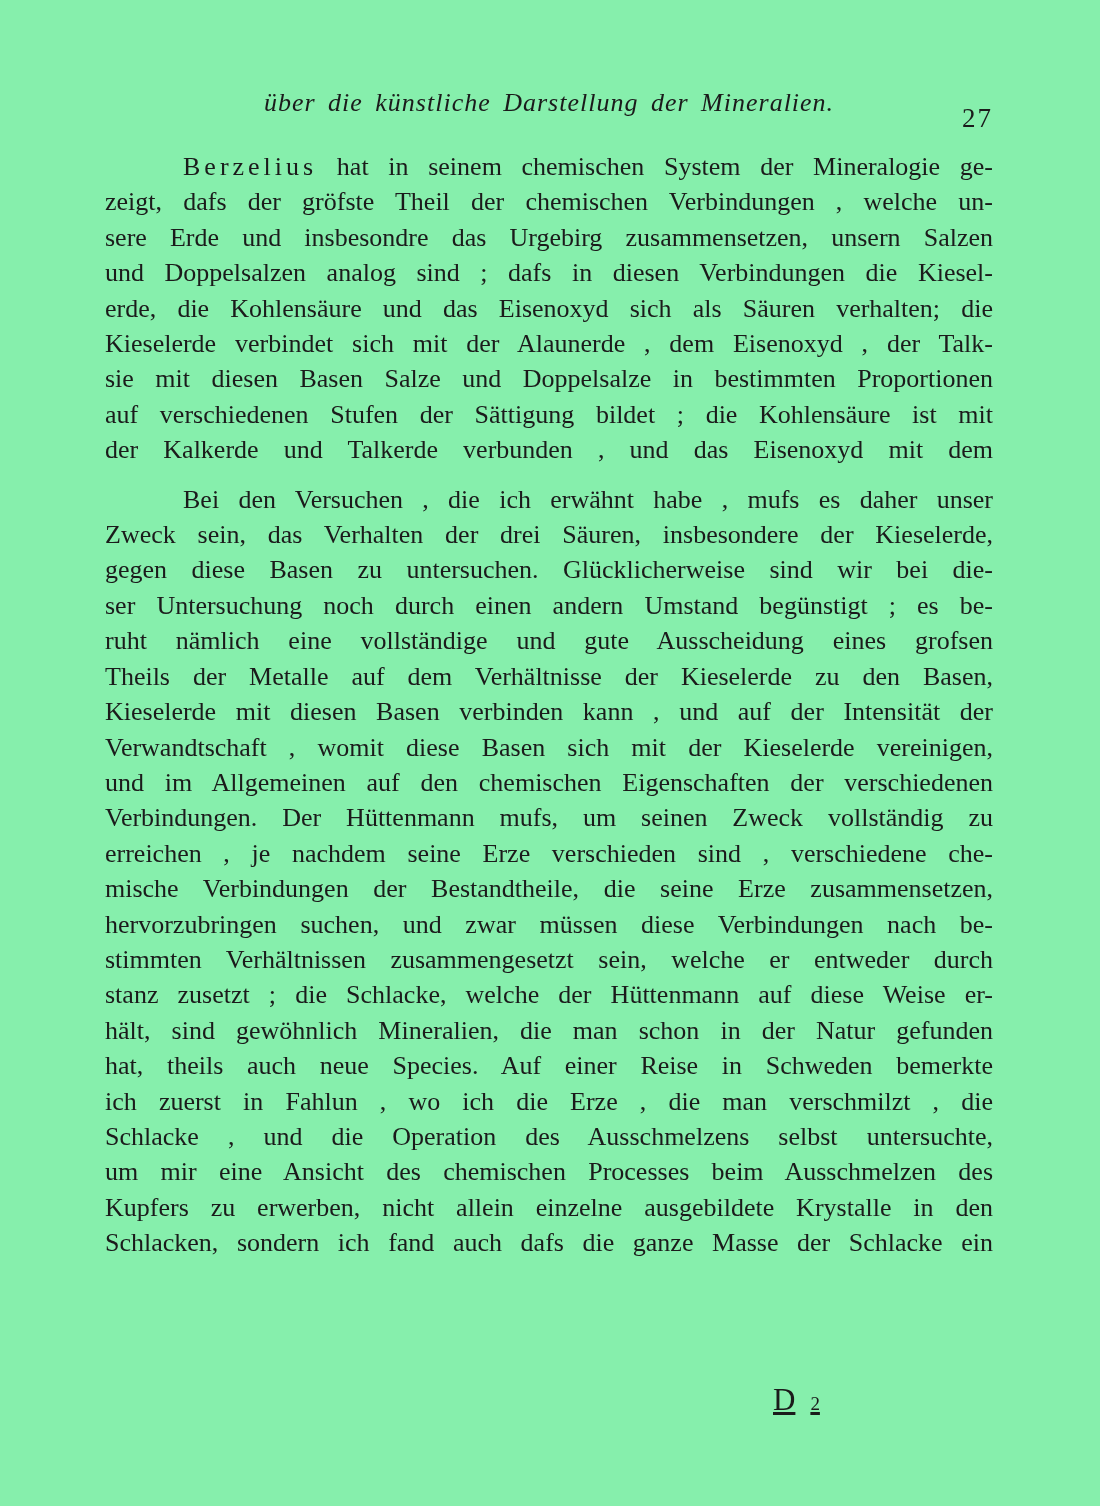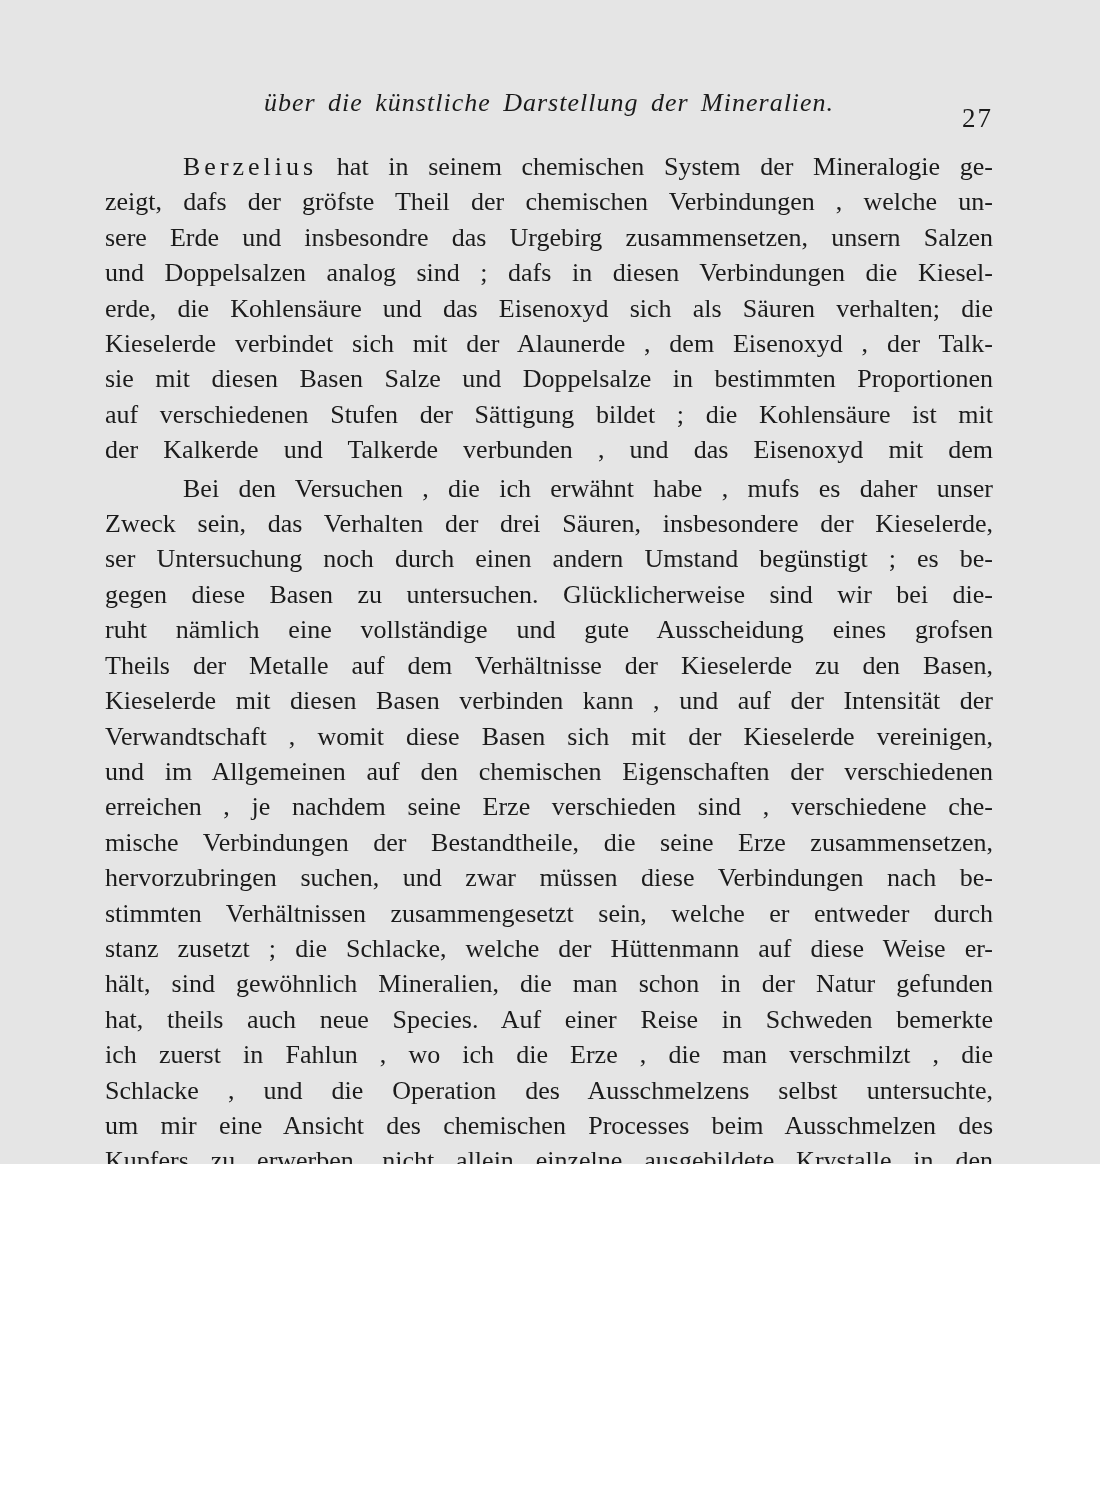--- a/index.html
+++ b/index.html
@@ -1,20 +1,20 @@
 <!DOCTYPE html>
 <html><head>
 <meta charset="utf-8">
 <style>
   html, body { margin: 0; padding: 0; background: #ffffff; }
   .page {
     position: relative;
     width: 1100px;
-    height: 1164px;
-    background: #e5e5e5;
+    height: 1506px;
+    background: #86efac;
     overflow: hidden;
     font-family: "Liberation Serif", "DejaVu Serif", serif;
     color: #1b1b1b;
     -webkit-font-smoothing: antialiased;
   }
   .running-head {
     position: absolute;
     left: 105px;
     top: 88px;
     width: 888px;
@@ -37,21 +37,21 @@
     letter-spacing: 2px;
     font-style: normal;
     margin-top: 16px;
   }
   .text-block {
     position: absolute;
     left: 105px;
     top: 149px;
     width: 888px;
   }
-  .paragraph + .paragraph { margin-top: 3px; }
+  .paragraph + .paragraph { margin-top: 14px; }
   .line {
     font-size: 26px;
     line-height: 35.4px;
     text-align: justify;
     text-align-last: justify;
     -moz-text-align-last: justify;
   }
   .line.indent { text-indent: 78px; }
   .line.noju { text-align-last: left; -moz-text-align-last: left; }
   .spaced { letter-spacing: 4px; }
@@ -86,27 +86,28 @@
         <div class="line">und Doppelsalzen analog sind ; dafs in diesen Verbindungen die Kiesel-</div>
         <div class="line">erde, die Kohlensäure und das Eisenoxyd sich als Säuren verhalten; die</div>
         <div class="line">Kieselerde verbindet sich mit der Alaunerde , dem Eisenoxyd , der Talk-</div>
         <div class="line">sie mit diesen Basen Salze und Doppelsalze in bestimmten Proportionen</div>
         <div class="line">auf verschiedenen Stufen der Sättigung bildet ; die Kohlensäure ist mit</div>
         <div class="line">der Kalkerde und Talkerde verbunden , und das Eisenoxyd mit dem</div>
       </div>
       <div class="paragraph">
         <div class="line indent">Bei den Versuchen , die ich erwähnt habe , mufs es daher unser</div>
         <div class="line">Zweck sein, das Verhalten der drei Säuren, insbesondere der Kieselerde,</div>
+        <div class="line">gegen diese Basen zu untersuchen. Glücklicherweise sind wir bei die-</div>
         <div class="line">ser Untersuchung noch durch einen andern Umstand begünstigt ; es be-</div>
-        <div class="line">gegen diese Basen zu untersuchen. Glücklicherweise sind wir bei die-</div>
         <div class="line">ruht nämlich eine vollständige und gute Ausscheidung eines grofsen</div>
         <div class="line">Theils der Metalle auf dem Verhältnisse der Kieselerde zu den Basen,</div>
         <div class="line">Kieselerde mit diesen Basen verbinden kann , und auf der Intensität der</div>
         <div class="line">Verwandtschaft , womit diese Basen sich mit der Kieselerde vereinigen,</div>
         <div class="line">und im Allgemeinen auf den chemischen Eigenschaften der verschiedenen</div>
+        <div class="line">Verbindungen. Der Hüttenmann mufs, um seinen Zweck vollständig zu</div>
         <div class="line">erreichen , je nachdem seine Erze verschieden sind , verschiedene che-</div>
         <div class="line">mische Verbindungen der Bestandtheile, die seine Erze zusammensetzen,</div>
         <div class="line">hervorzubringen suchen, und zwar müssen diese Verbindungen nach be-</div>
         <div class="line">stimmten Verhältnissen zusammengesetzt sein, welche er entweder durch</div>
         <div class="line">stanz zusetzt ; die Schlacke, welche der Hüttenmann auf diese Weise er-</div>
         <div class="line">hält, sind gewöhnlich Mineralien, die man schon in der Natur gefunden</div>
         <div class="line">hat, theils auch neue Species. Auf einer Reise in Schweden bemerkte</div>
         <div class="line">ich zuerst in Fahlun , wo ich die Erze , die man verschmilzt , die</div>
         <div class="line">Schlacke , und die Operation des Ausschmelzens selbst untersuchte,</div>
         <div class="line">um mir eine Ansicht des chemischen Processes beim Ausschmelzen des</div>

